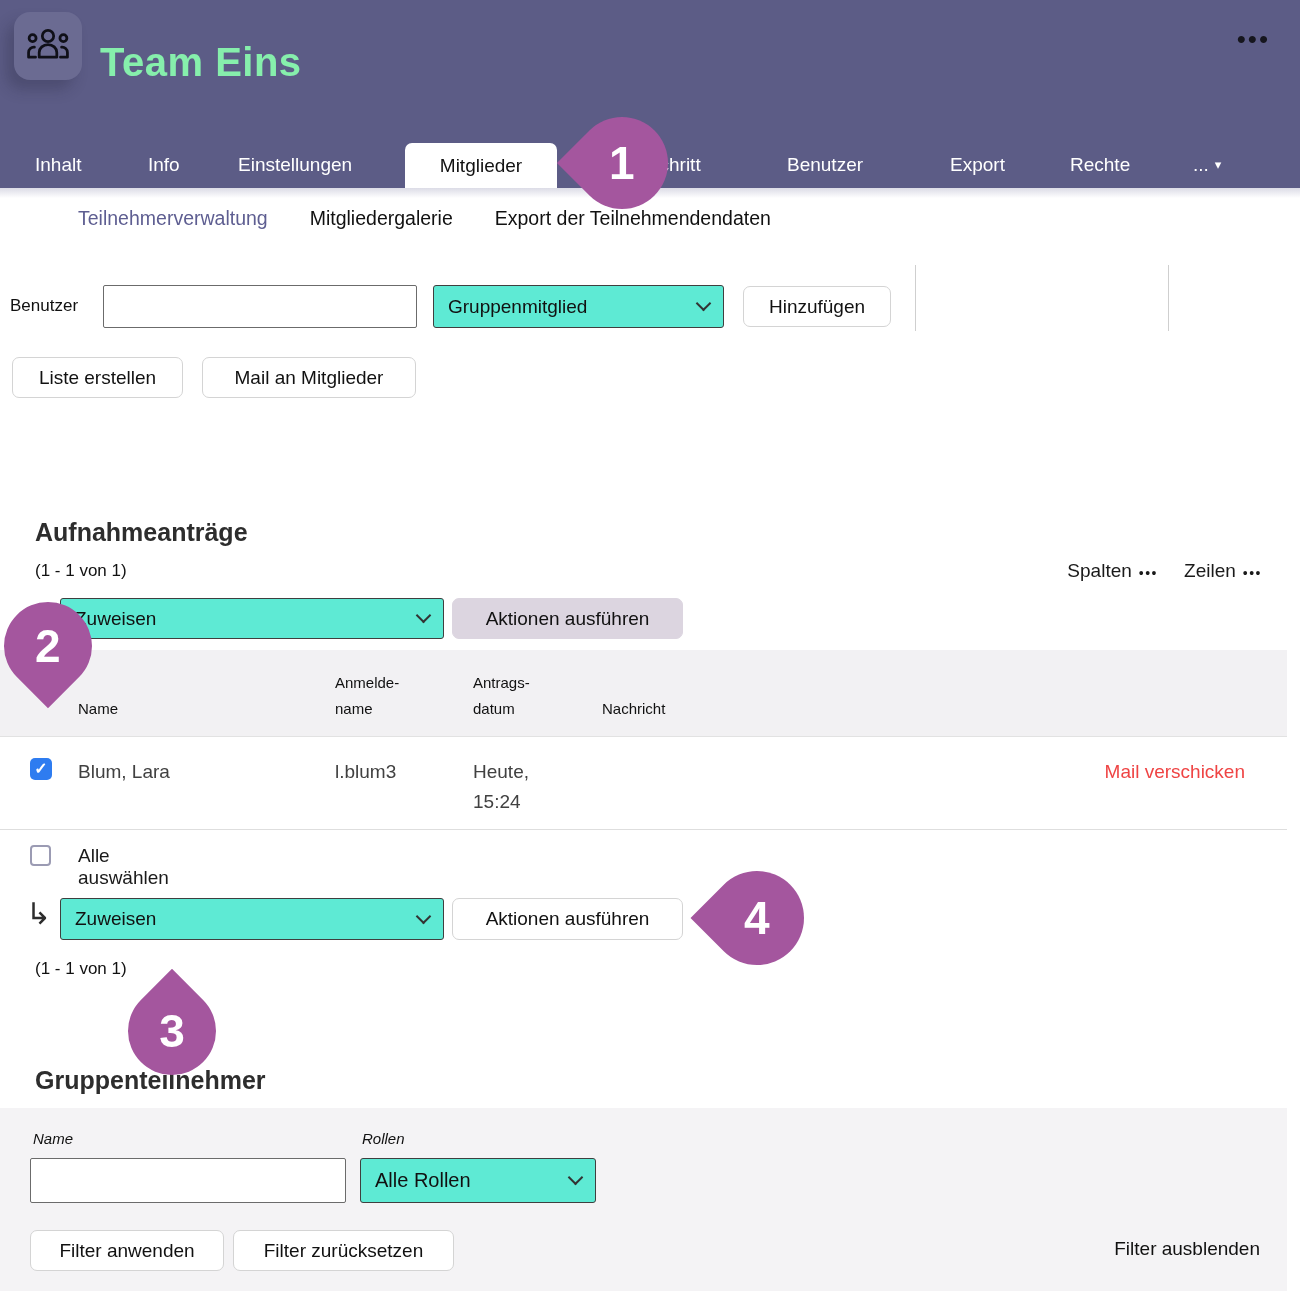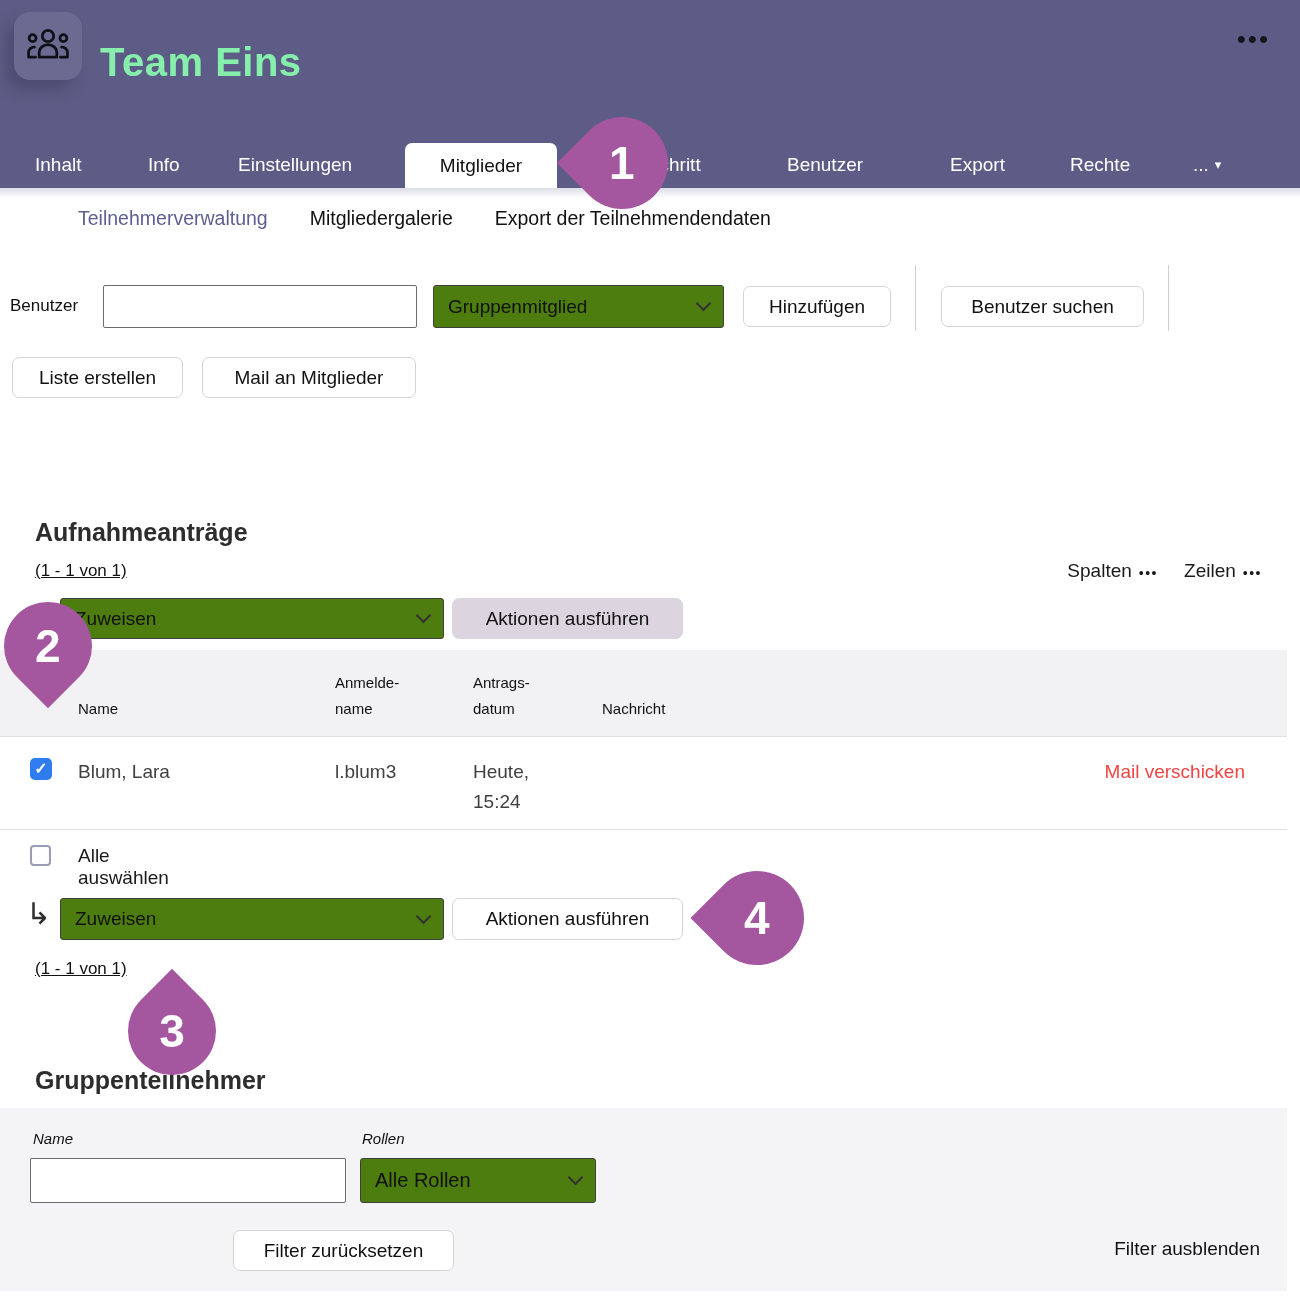--- a/index.html
+++ b/index.html
@@ -30,38 +30,38 @@
   .subnav { position:absolute; left:35px; top:207px; display:flex; gap:42px; font-size:19.5px;margin-left:43px; }
   .subnav .item { cursor:pointer; color:#111; white-space:nowrap; }
   .subnav .item.active { color:#5e5e91; }
 
   
   .lbl { font-size:17px; color:#111; }
   .benutzer-label { position:absolute; left:10px; top:296px; }
   .text-input { background:#fff; border:1px solid #6b6b6b; border-radius:2px; font-size:19px;
                 font-family:"Liberation Sans",sans-serif; padding:0 12px; color:#111; }
   .benutzer-input { position:absolute; left:103px; top:285px; width:314px; height:43px; }
-  .select { background:#4d7c0f; border:1px solid #3f3f3f; border-radius:3px; display:flex; align-items:center;
+  .select { background:#5eead4; border:1px solid #3f3f3f; border-radius:3px; display:flex; align-items:center;
             font-size:19px; padding:0 14px; cursor:pointer; justify-content:space-between; color:#111; }
   .chev { width:11px; height:11px; border-right:2px solid #333; border-bottom:2px solid #333;
           transform:rotate(45deg); margin-top:-6px; flex:0 0 auto; }
   .role-select { position:absolute; left:433px; top:285px; width:291px; height:43px; }
   .btn { background:#fff; border:1px solid #d4d4d4; border-radius:7px; font-size:19px; color:#111;
          font-family:"Liberation Sans",sans-serif; cursor:pointer; text-align:center; }
   .add-btn { position:absolute; left:743px; top:286px; width:148px; height:41px; }
   .search-btn { position:absolute; left:941px; top:286px; width:203px; height:41px; }
   .vdiv { position:absolute; top:265px; width:1px; height:66px; background:#cfcfcf; }
   .vdiv.d1{ left:915px; } .vdiv.d2{ left:1168px; }
   .create-list-btn { position:absolute; left:12px; top:357px; width:171px; height:41px; }
   .mail-members-btn { position:absolute; left:202px; top:357px; width:214px; height:41px; }
 
   
   .section-title { position:absolute; font-size:25px; font-weight:700; color:#2d2d2d; }
   .req-title { left:35px; top:518px; }
-  .count { position:absolute; font-size:17px; color:#111;text-decoration:underline; }
+  .count { position:absolute; font-size:17px; color:#111; }
   .req-count { left:35px; top:561px; }
   .colrow { position:absolute; right:38px; top:560px; display:flex; gap:26px; font-size:19px; }
   .colrow .menu { cursor:pointer; display:flex; align-items:center; gap:7px; }
   .colrow .dots { font-size:14px; letter-spacing:1.5px; padding-top:3px; }
 
   .bulk1-select { position:absolute; left:60px; top:598px; width:384px; height:41px; }
   .bulk1-apply { position:absolute; left:452px; top:598px; width:231px; height:41px; background:#dcd5e0; border:1px solid #dcd5e0; }
 
   
   .thead { position:absolute; left:0; top:650px; width:1287px; height:87px; background:#f2f1f3; border-bottom:1px solid #e2e2e2; }
@@ -149,21 +149,20 @@
   </div>
 
   <span class="lbl benutzer-label">Benutzer</span>
   <input class="text-input benutzer-input" value="" style="">
   <div class="select role-select">
     <span>Gruppenmitglied</span>
     <span class="chev"></span>
   </div>
   <button class="btn add-btn">Hinzufügen</button>
   <div class="vdiv d1"></div>
-  <button class="btn search-btn">Benutzer suchen</button>
   <div class="vdiv d2"></div>
 
   <button class="btn create-list-btn">Liste erstellen</button>
   <button class="btn mail-members-btn">Mail an Mitglieder</button>
 
   <div class="section-title req-title">Aufnahmeanträge</div>
   <div class="count req-count">(1 - 1 von 1)</div>
   <div class="colrow">
     <span class="menu">
       <span>Spalten</span>
@@ -225,20 +224,21 @@
 
   <div class="section-title grp-title">Gruppenteilnehmer</div>
   <div class="filter-panel">
     <span class="flabel name">Name</span>
     <span class="flabel rollen">Rollen</span>
     <input class="text-input fname-input" value="" style="">
     <div class="select rollen-select">
       <span>Alle Rollen</span>
       <span class="chev"></span>
     </div>
+    <button class="btn fapply-btn">Filter anwenden</button>
     <button class="btn freset-btn">Filter zurücksetzen</button>
     <span class="fhide">Filter ausblenden</span>
   </div>
 
   <div class="callout co1">
       <span class="num">1</span>
     </div>
   <div class="callout co2">
       <span class="num">2</span>
     </div>

